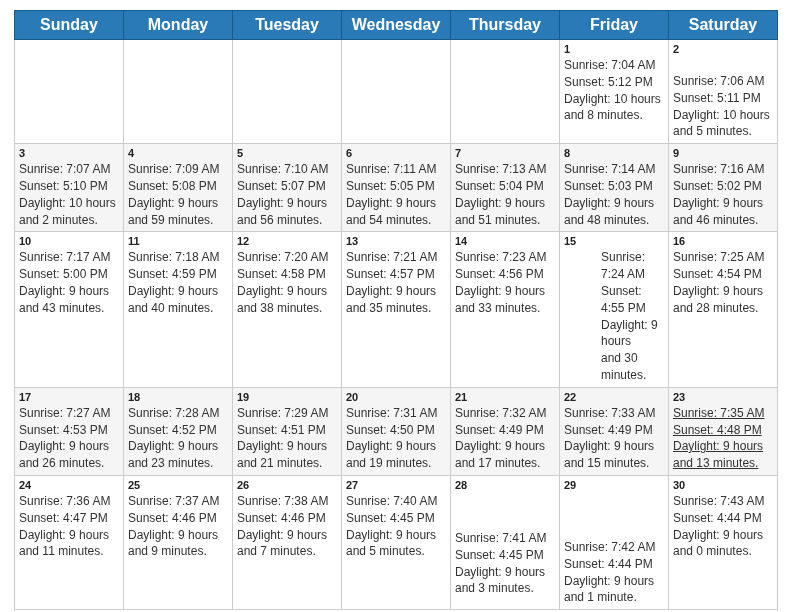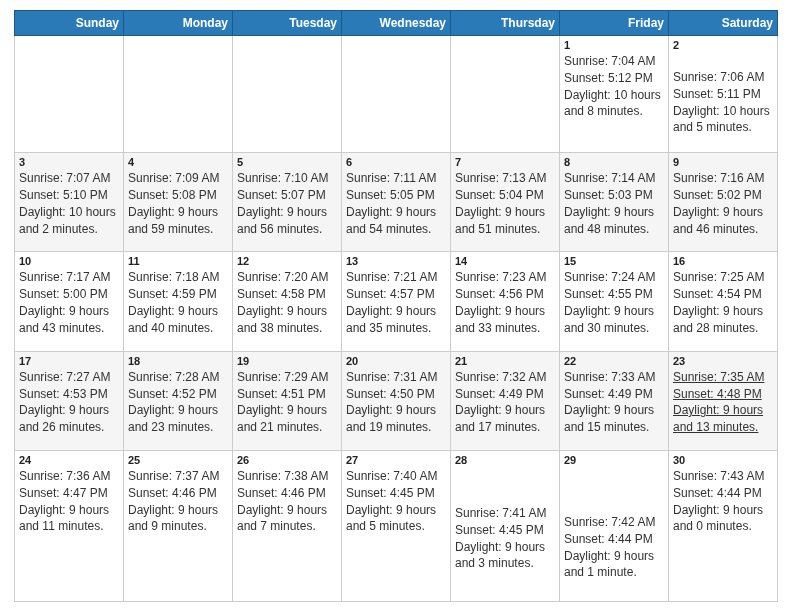--- a/index.html
+++ b/index.html
@@ -43,24 +43,24 @@
     .calendar {
       flex: 1;
       border: 1px solid #ccc;
       border-collapse: collapse;
       width: 100%;
       table-layout: fixed;
     }
     .calendar th {
       background: #2a7ab8;
       color: #fff;
-      font-size: 12px;
+      font-size: 16px;
       font-weight: bold;
       padding: 5px 4px;
-      text-align: right;
+      text-align: center;
       border: 1px solid #1a5a8a;
     }
     .calendar td {
       border: 1px solid #ccc;
       vertical-align: top;
       padding: 3px 4px;
       font-size: 9.5px;
       color: #222;
       background: #fff;
       height: 80px;
@@ -204,21 +204,21 @@
           </td>
           <td>
             <span class="day-num">14</span>
             <div class="day-info" style="white-space: pre-line;">Sunrise: 7:23 AM
 Sunset: 4:56 PM
 Daylight: 9 hours
 and 33 minutes.</div>
           </td>
           <td>
             <span class="day-num">15</span>
-            <div class="day-info" style="white-space: pre-line;">Sunrise: 7:24 AM
+            <div class="day-info" style="white-space: pre-line; margin-left: 37px;">Sunrise: 7:24 AM
 Sunset: 4:55 PM
 Daylight: 9 hours
 and 30 minutes.</div>
           </td>
           <td>
             <span class="day-num">16</span>
             <div class="day-info" style="white-space: pre-line;">Sunrise: 7:25 AM
 Sunset: 4:54 PM
 Daylight: 9 hours
 and 28 minutes.</div>

